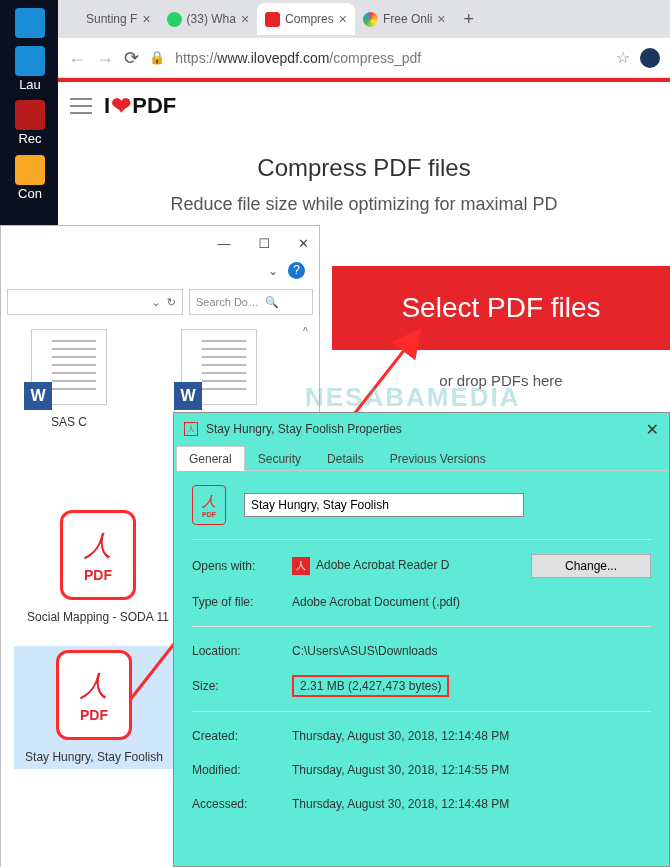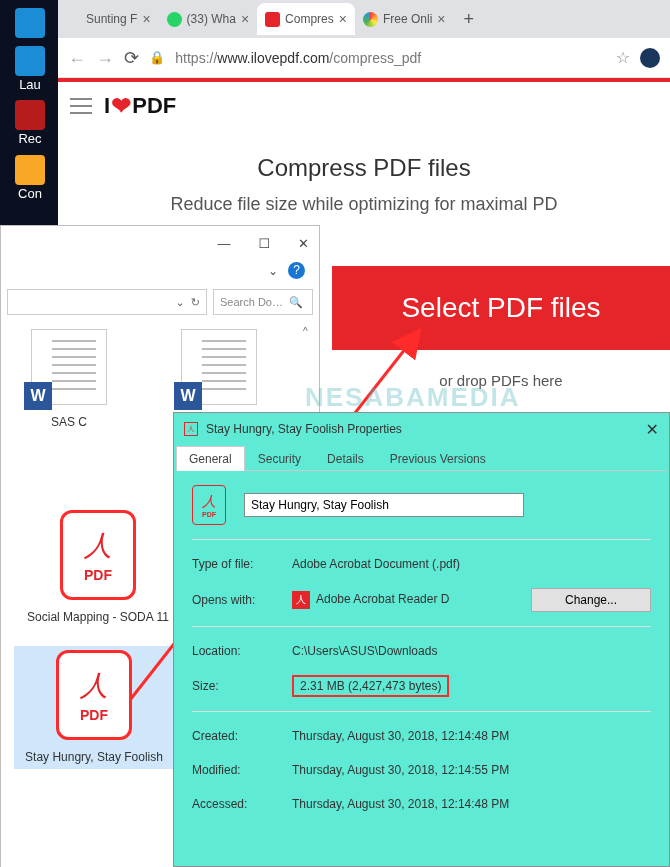--- a/index.html
+++ b/index.html
@@ -40,21 +40,21 @@
 .drop-txt { text-align: center; color: #555; font-size: 15px; margin-top: 22px; }
 
 
 .explorer { position: absolute; left: 0; top: 225px; width: 320px; height: 660px; background: #fff; border: 1px solid #bfbfbf; }
 .expl-top { height: 34px; display: flex; justify-content: flex-end; align-items: center; padding-right: 10px; gap: 28px; }
 .win-ctrl { font-size: 13px; color: #444; }
 .expl-help { display: flex; justify-content: flex-end; padding: 2px 14px 6px; gap: 10px; font-size: 12px; color: #555; align-items: center; }
 .help-q { width: 17px; height: 17px; background: #1976d2; color: #fff; border-radius: 50%; font-size: 12px; text-align: center; line-height: 17px; }
 .expl-bar { display: flex; gap: 6px; padding: 4px 6px; }
 .pathbox { flex: 1; height: 26px; border: 1px solid #ccc; display: flex; align-items: center; justify-content: flex-end; padding: 0 6px; gap: 6px; font-size: 11px; color: #666; }
-.searchbox { width: 100px; height: 26px; border: 1px solid #ccc; display: flex; align-items: center; padding: 0 6px; font-size: 11px; color: #888; gap: 6px; }
+.searchbox { width: 124px; height: 26px; border: 1px solid #ccc; display: flex; align-items: center; padding: 0 6px; font-size: 11px; color: #888; gap: 6px; }
 .files { padding: 10px 8px; display: flex; gap: 30px; }
 .file { width: 120px; text-align: center; }
 .file .wic { width: 76px; height: 76px; margin: 0 auto; background: #fff; border: 1px solid #ccc; position: relative; }
 .file .wic::after { content: "W"; position: absolute; left: -8px; bottom: -6px; width: 28px; height: 28px; background: #2b579a; color: #fff; font-weight: bold; font-size: 16px; display: flex; align-items: center; justify-content: center; }
 .file .wic .lines { position: absolute; inset: 10px 10px 10px 20px; background: repeating-linear-gradient(#bbb 0 2px, transparent 2px 8px); }
 .file.pdf .pic { width: 76px; height: 90px; margin: 0 auto; border: 3px solid #ff2a2a; border-radius: 12px; background: #fff; display: flex; flex-direction: column; align-items: center; justify-content: center; gap: 2px; }
 .file.pdf.sel { background: #cfe6fb; padding: 4px; margin: -4px; }
 .file.pdf .pic .a { color: #e5252a; font-size: 28px; font-family: Georgia, serif; font-style: italic; }
 .file.pdf .pic .p { color: #e5252a; font-weight: 700; font-size: 14px; }
 .file-name { font-size: 12px; color: #333; margin-top: 10px; line-height: 1.3; }
@@ -243,28 +243,28 @@
   <div class="props-body">
     <div class="prow">
       <div class="ico2">
           <span class="a">人</span>
           <span class="p">PDF</span>
         </div>
       <input class="nm" value="Stay Hungry, Stay Foolish" style="">
     </div>
     <div class="sep"></div>
     <div class="prow">
-        <span class="lab">Type of file:</span>
-        <span class="val">Adobe Acrobat Document (.pdf)</span>
-      </div>
-    <div class="prow">
         <span class="lab">Opens with:</span>
         <span class="val"><span class="reader-ic">人</span><span>Adobe Acrobat Reader D</span></span>
         <button class="change-btn">Change...</button>
       </div>
+    <div class="prow">
+        <span class="lab">Type of file:</span>
+        <span class="val">Adobe Acrobat Document (.pdf)</span>
+      </div>
     <div class="sep"></div>
     <div class="prow">
         <span class="lab">Location:</span>
         <span class="val">C:\Users\ASUS\Downloads</span>
       </div>
     <div class="prow">
         <span class="lab">Size:</span>
         <span class="val"><span class="hl">2.31 MB (2,427,473 bytes)</span></span>
       </div>
     <div class="sep"></div>

